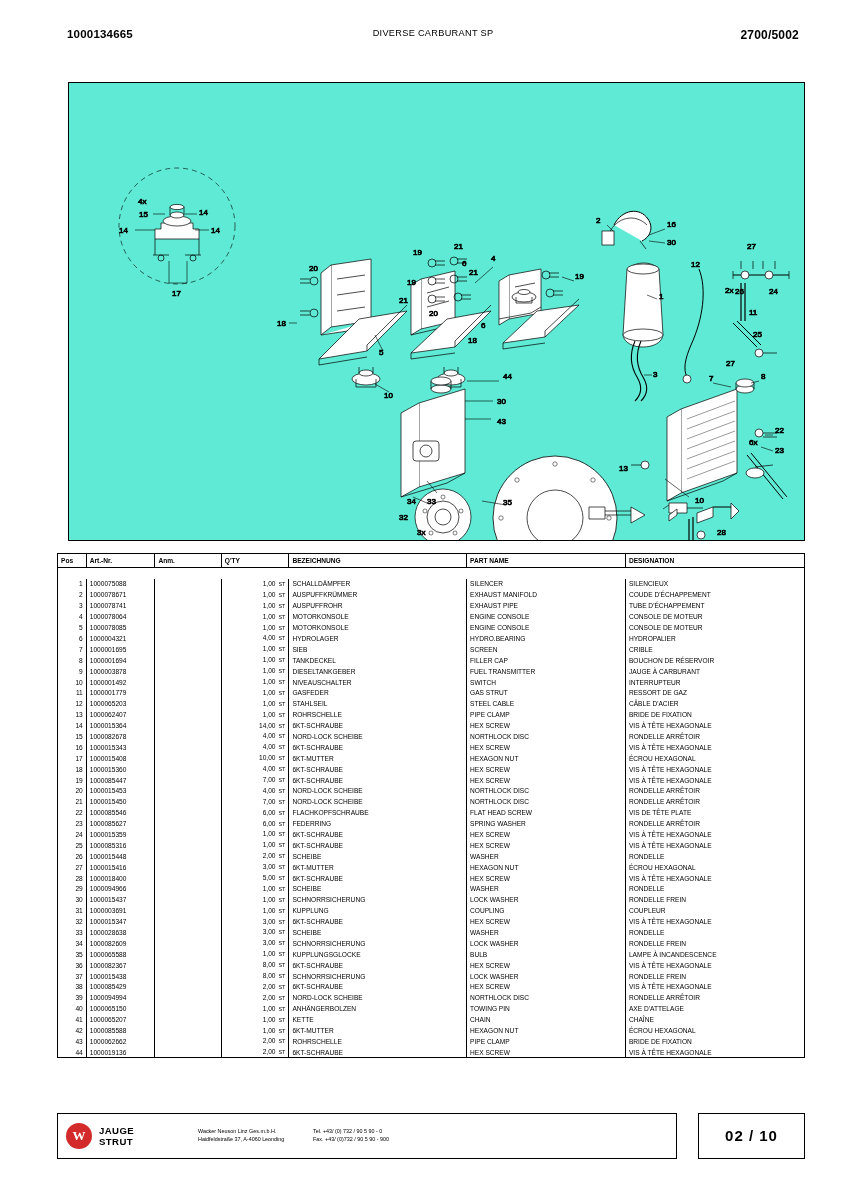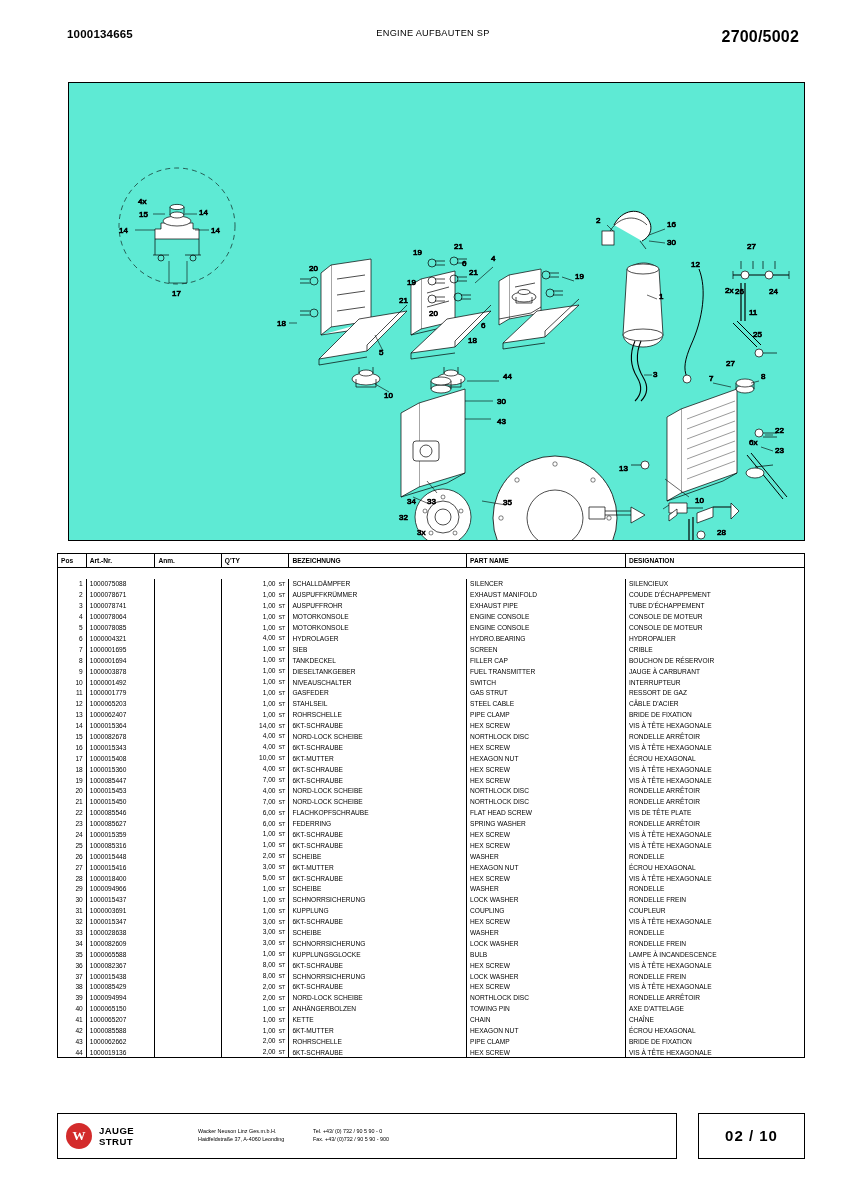--- a/index.html
+++ b/index.html
@@ -26,21 +26,21 @@
     height: 44px;
     margin-left: 12px;
   }
   .hdr-left {
     position: absolute; left: 0; top: 0;
     font-size: 11.5px; font-weight: bold;
     letter-spacing: 0.2px;
   }
   .hdr-right {
     position: absolute; right: 0; top: 0;
-    font-size: 16px; font-weight: bold;
+    font-size: 12px; font-weight: bold;
     letter-spacing: 0.2px;
   }
   .hdr-center {
     position: absolute; left: 0; right: 0; top: 0;
     text-align: center;
     font-size: 9.2px;
     line-height: 11.4px;
     letter-spacing: 0.3px;
   }
 
@@ -164,21 +164,21 @@
   .dl { stroke:#000; stroke-width:0.6; fill:none; }
 </style>
 </head>
 <body>
 
 <div class="page">
 
   <div class="header">
     <div class="hdr-left">1000134665</div>
     <div class="hdr-center">
-      <div>ENGINE AUFBAUTEN SP</div>
+      <div>DIVERSE CARBURANT SP</div>
     </div>
     <div class="hdr-right">2700/5002</div>
   </div>
 
   <div class="drawing">
     <svg width="737" height="459" viewBox="0 0 737 459" xmlns="http://www.w3.org/2000/svg">
       <g stroke="#000" fill="none" stroke-width="0.7">
 
         <circle cx="108" cy="143" r="58" stroke-dasharray="5 4" stroke-width="0.6"></circle>
 

